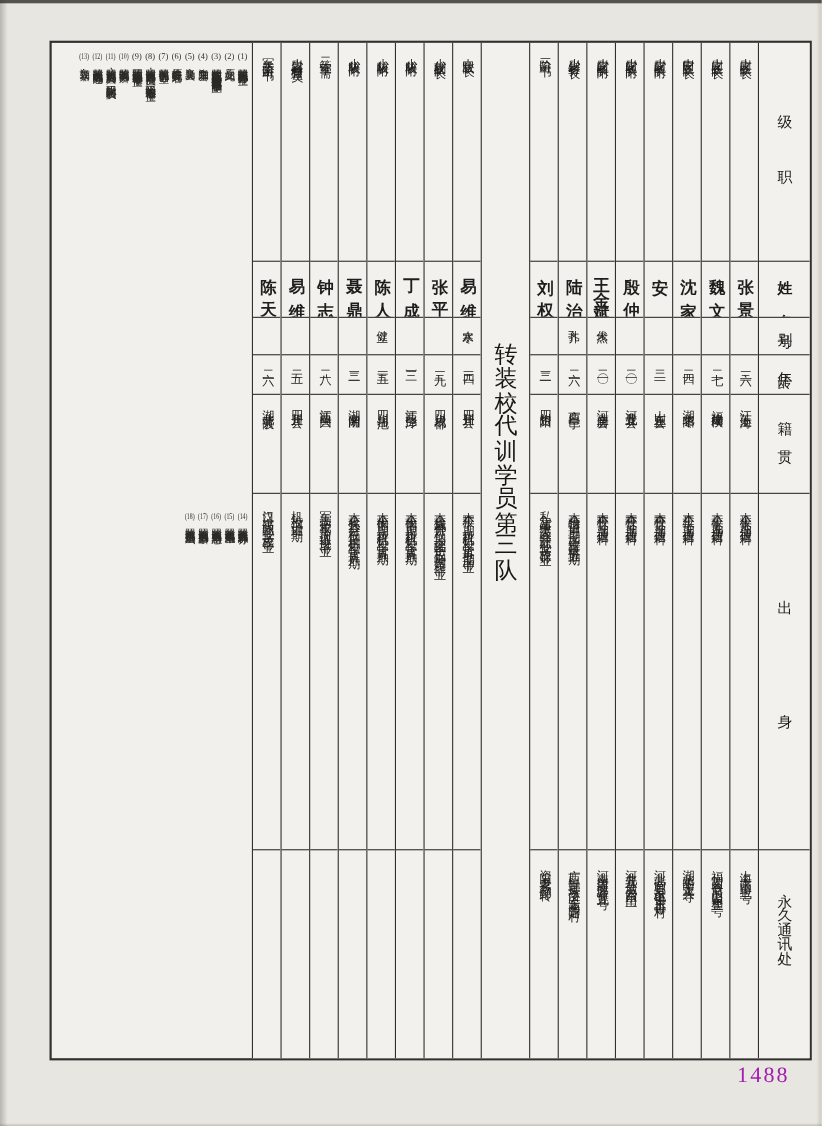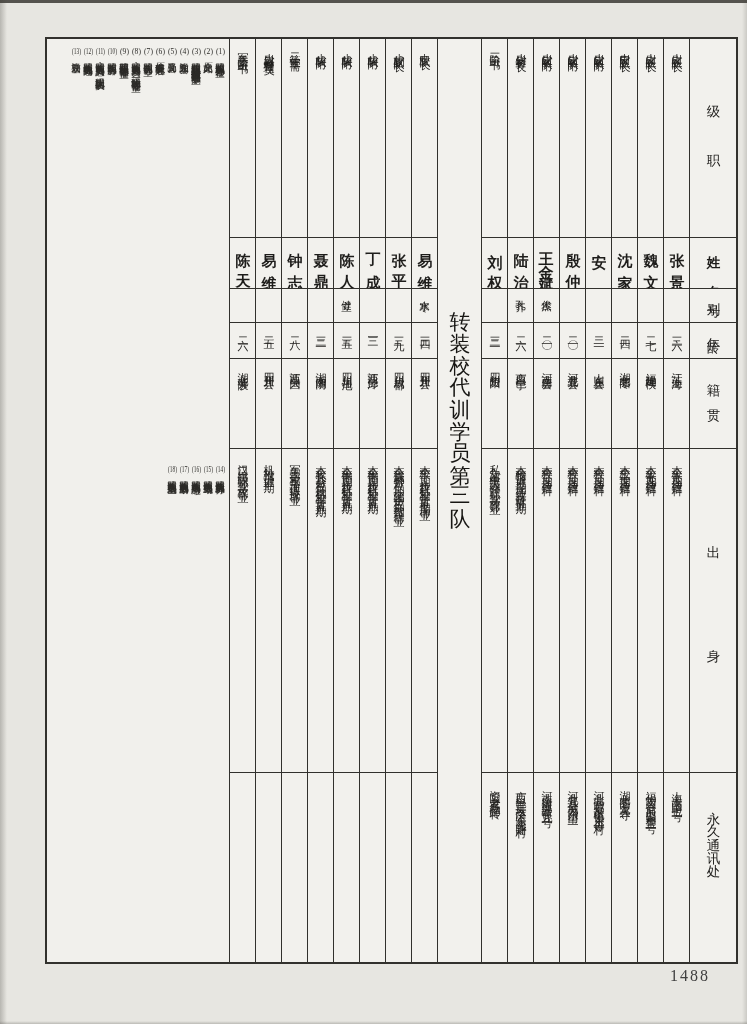--- a/index.html
+++ b/index.html
@@ -59,21 +59,21 @@
   .h-bg{letter-spacing:105px;padding-top:85px;}
   .h-addr{letter-spacing:13px;padding-top:28px;}
 
   .title-text{
     font-size:21px;letter-spacing:22px;line-height:42px;
     padding-top:255px;color:#171613;
   }
 
   .page-num{
     position:absolute;left:670px;top:967px;
-    font-size:16px;letter-spacing:2px;color:#404040;
+    font-size:20px;letter-spacing:2px;color:#a21caf;
   }
 </style>
 </head>
 <body>
 
 <div class="scan-top"></div>
 <div class="scan-left"></div>
 <div class="scan-right"></div>
 <div class="scan-bottom"></div>
 

